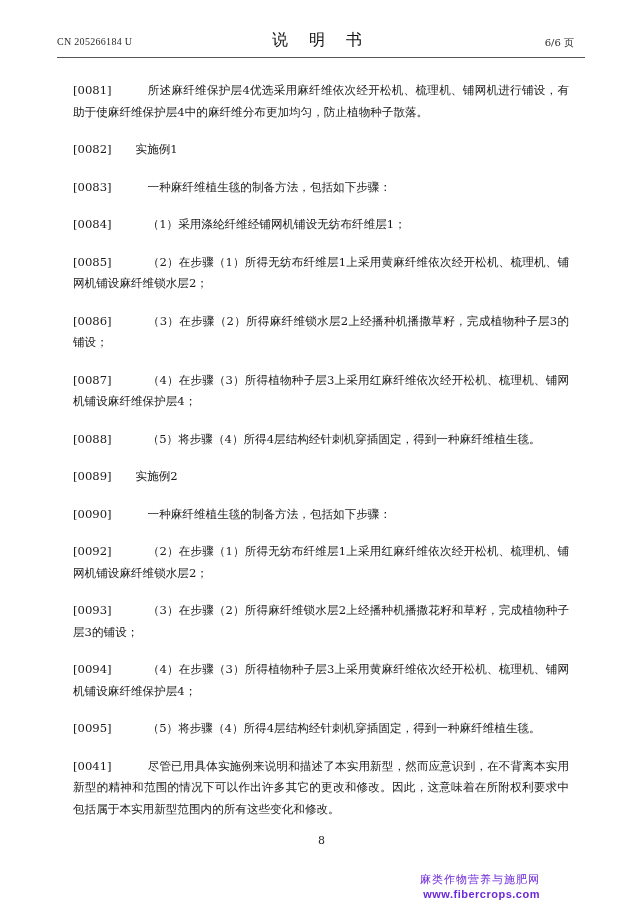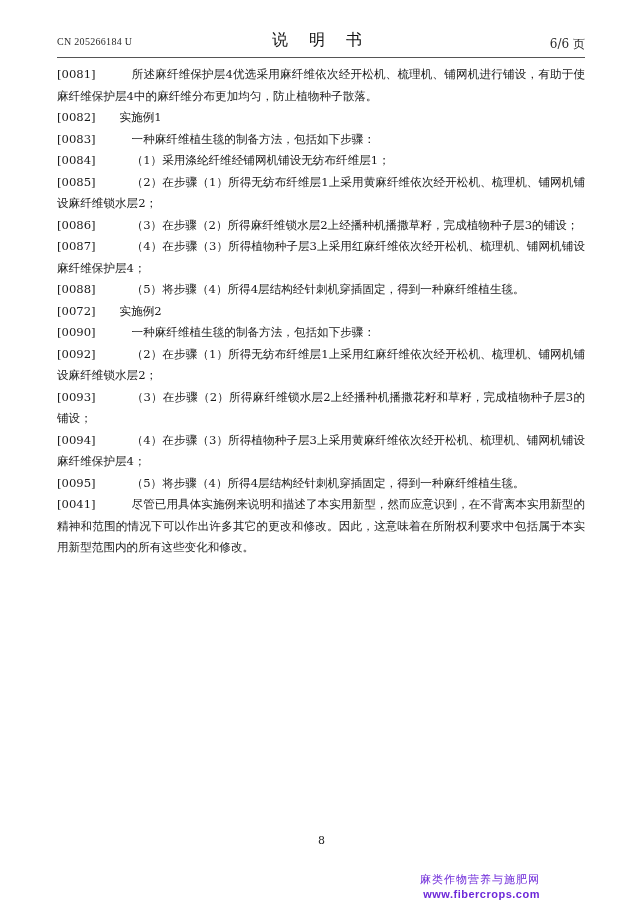--- a/index.html
+++ b/index.html
@@ -45,23 +45,23 @@
     right: 0;
     top: 0;
     text-align: center;
     font-size: 16px;
     font-weight: normal;
     letter-spacing: 8px;
     color: #111;
   }
   .header-right {
     position: absolute;
-    right: 0;
+    right: 11px;
     top: 6px;
-    font-size: 12px;
+    font-size: 10px;
     color: #2b2b2b;
   }
   .rule {
     position: absolute;
     top: 57px;
     left: 57px;
     width: 528px;
     height: 0;
     border-top: 1px solid #555;
   }
@@ -69,21 +69,21 @@
     position: absolute;
     top: 64px;
     left: 57px;
     width: 528px;
     font-size: 11.6px;
     line-height: 21.5px;
     text-align: justify;
     color: #1a1a1a;
   }
   .para {
-    margin: 0;
+    margin: 16px;
     padding: 0;
     text-indent: 0;
     white-space: normal;
   }
   .para .tag {
     letter-spacing: 0;
   }
   .indent {
     display: inline-block;
     width: 24px;
@@ -135,21 +135,21 @@
 
   <div class="body-text" id="body-text">
       <div class="para"><span class="tag">[0081]</span><span class="indent-wide"></span><span>所述麻纤维保护层4优选采用麻纤维依次经开松机、梳理机、铺网机进行铺设，有助于使麻纤维保护层4中的麻纤维分布更加均匀，防止植物种子散落。</span></div>
       <div class="para"><span class="tag">[0082]</span><span class="indent"></span><span>实施例1</span></div>
       <div class="para"><span class="tag">[0083]</span><span class="indent-wide"></span><span>一种麻纤维植生毯的制备方法，包括如下步骤：</span></div>
       <div class="para"><span class="tag">[0084]</span><span class="indent-wide"></span><span>（1）采用涤纶纤维经铺网机铺设无纺布纤维层1；</span></div>
       <div class="para"><span class="tag">[0085]</span><span class="indent-wide"></span><span>（2）在步骤（1）所得无纺布纤维层1上采用黄麻纤维依次经开松机、梳理机、铺网机铺设麻纤维锁水层2；</span></div>
       <div class="para"><span class="tag">[0086]</span><span class="indent-wide"></span><span>（3）在步骤（2）所得麻纤维锁水层2上经播种机播撒草籽，完成植物种子层3的铺设；</span></div>
       <div class="para"><span class="tag">[0087]</span><span class="indent-wide"></span><span>（4）在步骤（3）所得植物种子层3上采用红麻纤维依次经开松机、梳理机、铺网机铺设麻纤维保护层4；</span></div>
       <div class="para"><span class="tag">[0088]</span><span class="indent-wide"></span><span>（5）将步骤（4）所得4层结构经针刺机穿插固定，得到一种麻纤维植生毯。</span></div>
-      <div class="para"><span class="tag">[0072]</span><span class="indent"></span><span>实施例2</span></div>
+      <div class="para"><span class="tag">[0089]</span><span class="indent"></span><span>实施例2</span></div>
       <div class="para"><span class="tag">[0090]</span><span class="indent-wide"></span><span>一种麻纤维植生毯的制备方法，包括如下步骤：</span></div>
       <div class="para"><span class="tag">[0092]</span><span class="indent-wide"></span><span>（2）在步骤（1）所得无纺布纤维层1上采用红麻纤维依次经开松机、梳理机、铺网机铺设麻纤维锁水层2；</span></div>
       <div class="para"><span class="tag">[0093]</span><span class="indent-wide"></span><span>（3）在步骤（2）所得麻纤维锁水层2上经播种机播撒花籽和草籽，完成植物种子层3的铺设；</span></div>
       <div class="para"><span class="tag">[0094]</span><span class="indent-wide"></span><span>（4）在步骤（3）所得植物种子层3上采用黄麻纤维依次经开松机、梳理机、铺网机铺设麻纤维保护层4；</span></div>
       <div class="para"><span class="tag">[0095]</span><span class="indent-wide"></span><span>（5）将步骤（4）所得4层结构经针刺机穿插固定，得到一种麻纤维植生毯。</span></div>
       <div class="para"><span class="tag">[0041]</span><span class="indent-wide"></span><span>尽管已用具体实施例来说明和描述了本实用新型，然而应意识到，在不背离本实用新型的精神和范围的情况下可以作出许多其它的更改和修改。因此，这意味着在所附权利要求中包括属于本实用新型范围内的所有这些变化和修改。</span></div>
     </div>
 
   <div class="pagenum">8</div>
 

